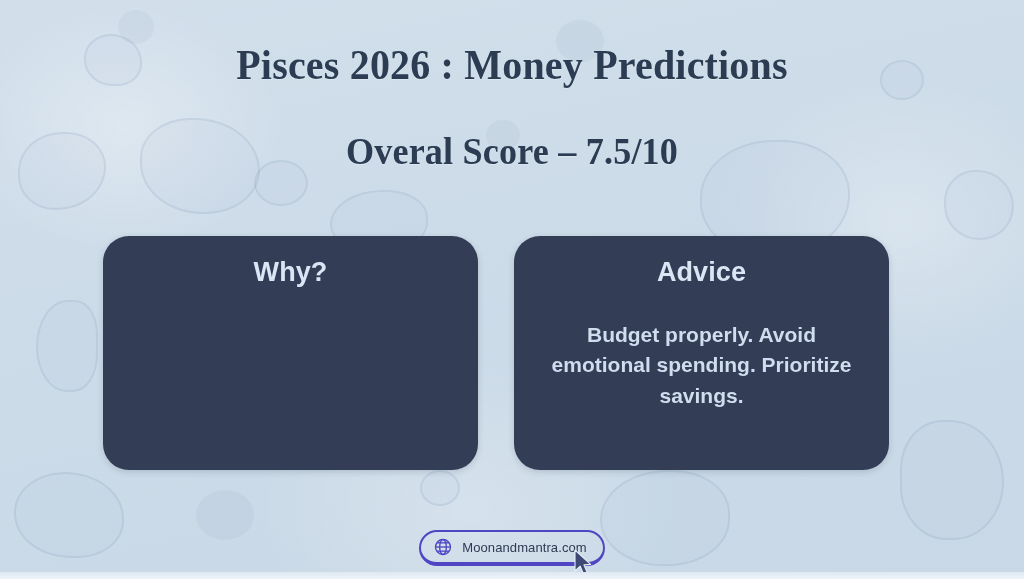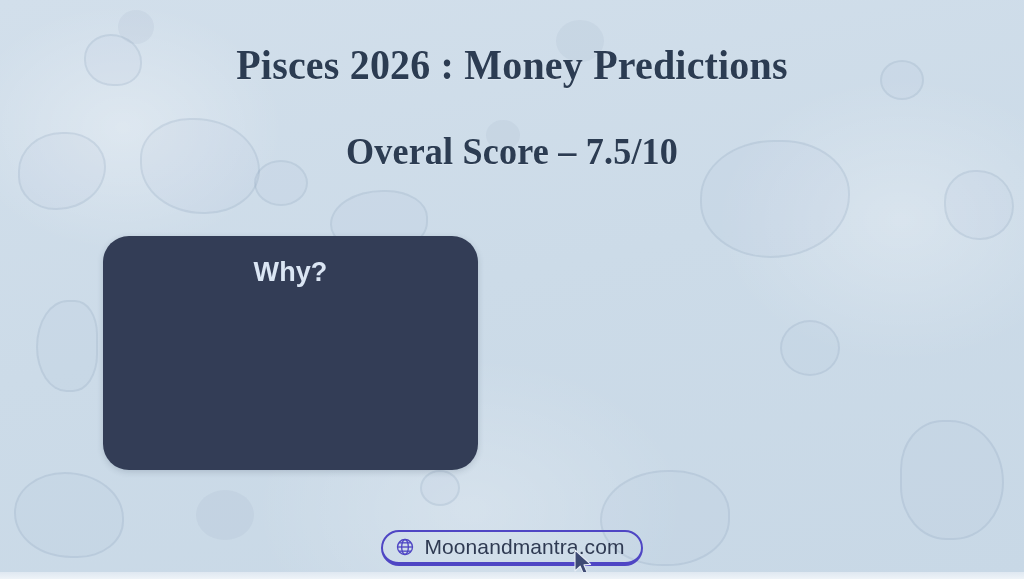--- a/index.html
+++ b/index.html
@@ -147,21 +147,21 @@
     padding: 0 16px 0 12px;
     border: 2px solid #4f46c4;
     border-bottom-width: 4px;
     border-radius: 20px;
     background: transparent;
   }
 
   .globe-icon { width: 20px; height: 20px; display: block; flex: none; }
 
   .badge-label {
-    font-size: 21px;
+    font-size: 13px;
     color: #2f3a52;
     letter-spacing: 0.1px;
     white-space: nowrap;
   }
 
   
   .cursor {
     position: absolute;
     left: 573px;
     top: 549px;
@@ -204,20 +204,24 @@
   <div class="title">Pisces 2026 : Money Predictions</div>
 
   <div class="subtitle">Overal Score – 7.5/10</div>
 
   <div class="cards">
 
     <div class="card">
       <div class="card-title">Why?</div>
     </div>
 
+    <div class="card">
+      <div class="card-title">Advice</div>
+      <div class="card-body">Budget properly. Avoid emotional spending. Prioritize savings.</div>
+    </div>
 
   </div>
 
   <div class="badge-wrap">
     <div class="badge">
       <svg class="globe-icon" viewBox="0 0 24 24" fill="none" stroke="#4f46c4" stroke-width="1.6">
         <circle cx="12" cy="12" r="9"></circle>
         <ellipse cx="12" cy="12" rx="4" ry="9"></ellipse>
         <line x1="3" y1="12" x2="21" y2="12"></line>
         <line x1="4.6" y1="7" x2="19.4" y2="7"></line>

